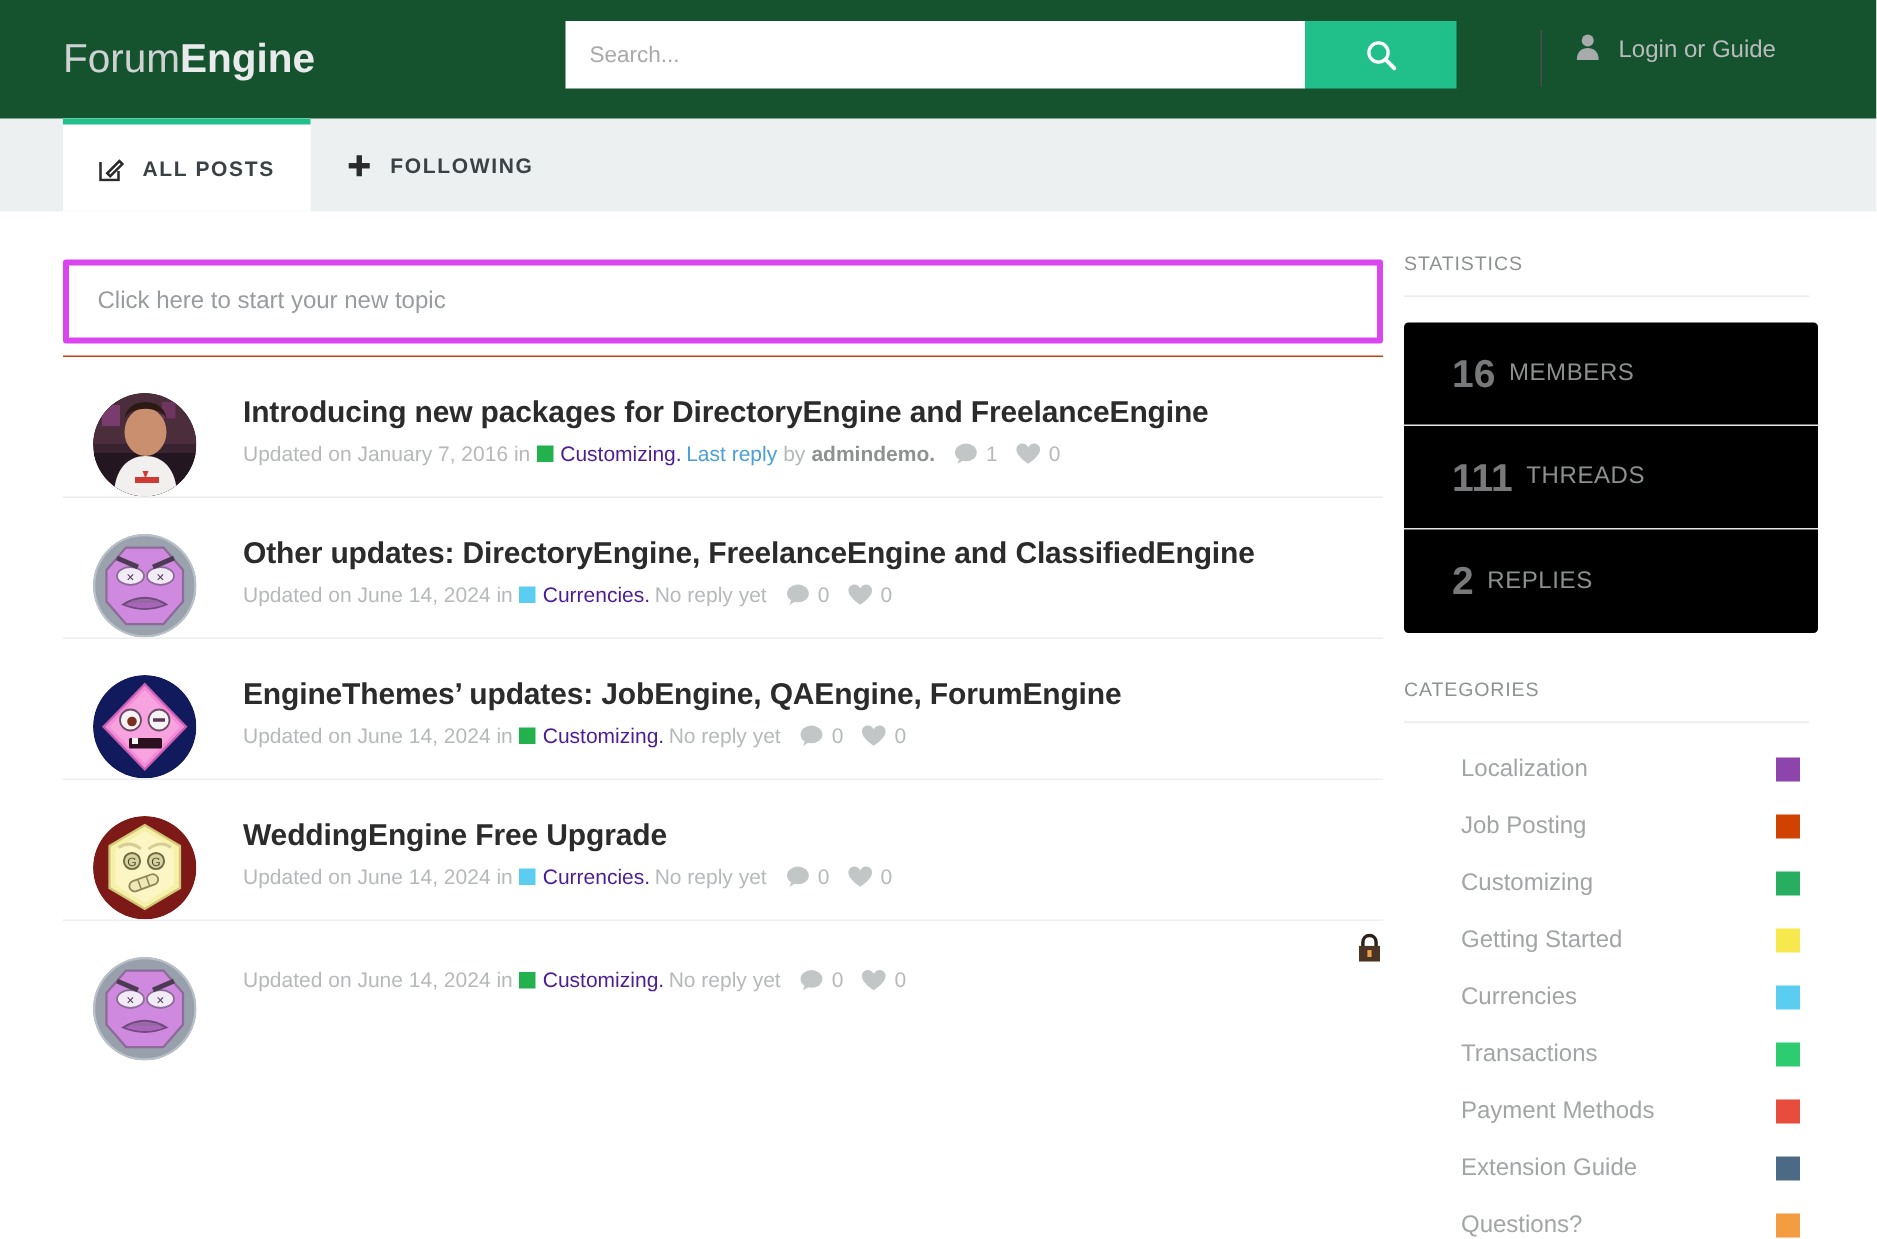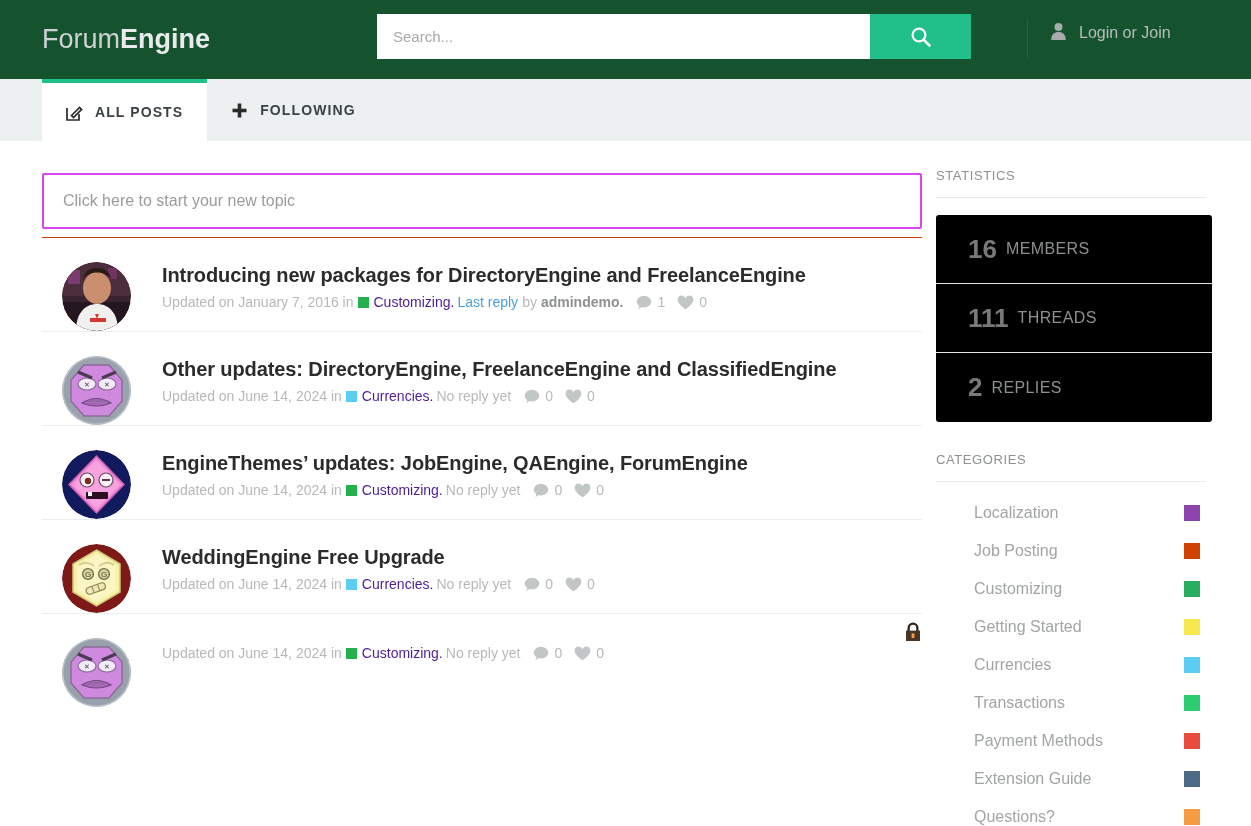--- a/index.html
+++ b/index.html
@@ -124,21 +124,21 @@
   #sidebar-col {
     width: 329px;
     padding-left: 14px;
     padding-top: 27px;
   }
 
   
   #new-topic-box {
     width: 880px;
     height: 56px;
-    border: 2px solid #d946ef;
+    border: 4px solid #d946ef;
     border-radius: 2px;
     display: flex;
     align-items: center;
     padding-left: 19px;
     cursor: text;
   }
   #new-topic-input {
     border: none;
     outline: none;
     font-size: 16px;
@@ -292,21 +292,21 @@
 
   <div id="header-divider"></div>
 
   <div id="account-area">
     <span class="user-icon">
       <svg width="17" height="18" viewBox="0 0 17 18">
         <circle cx="8.5" cy="5" r="4" fill="#a7abac"></circle>
         <path d="M1.2 18 C1.2 12.2 4.6 10 8.5 10 C12.4 10 15.8 12.2 15.8 18 Z" fill="#a7abac"></path>
       </svg>
     </span>
-    <span id="account-label">Login or Join</span>
+    <span id="account-label">Login or Guide</span>
   </div>
 </div>
 
 <div id="tab-bar">
   <button class="tab active">
     <span class="tab-icon">
       <svg width="17" height="17" viewBox="0 0 17 17">
         <path d="M1 4 L1 16 L13 16 L13 10" fill="none" stroke="#2b2b2b" stroke-width="1.7"></path>
         <path d="M5.5 11.5 L13.6 3.4 L15.6 5.4 L7.5 13.5 Z" fill="none" stroke="#2b2b2b" stroke-width="1.7"></path>
       </svg>

